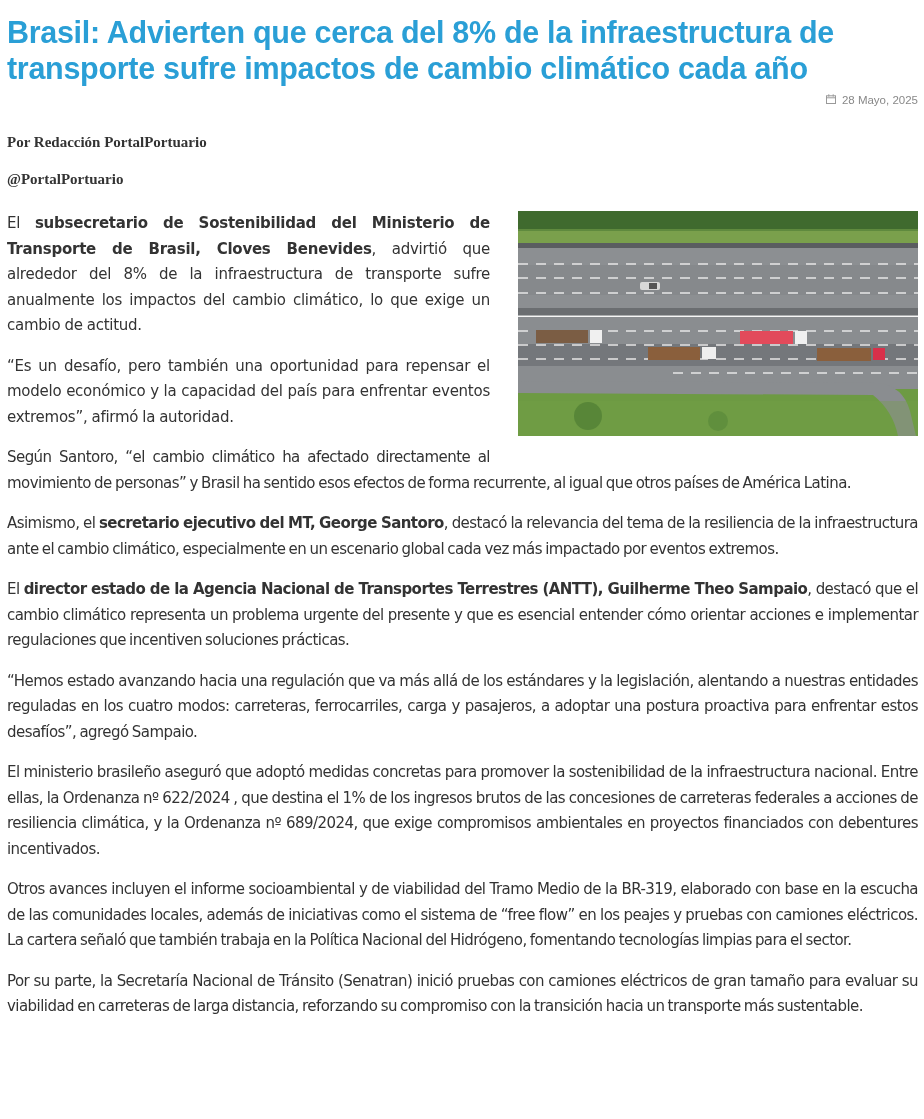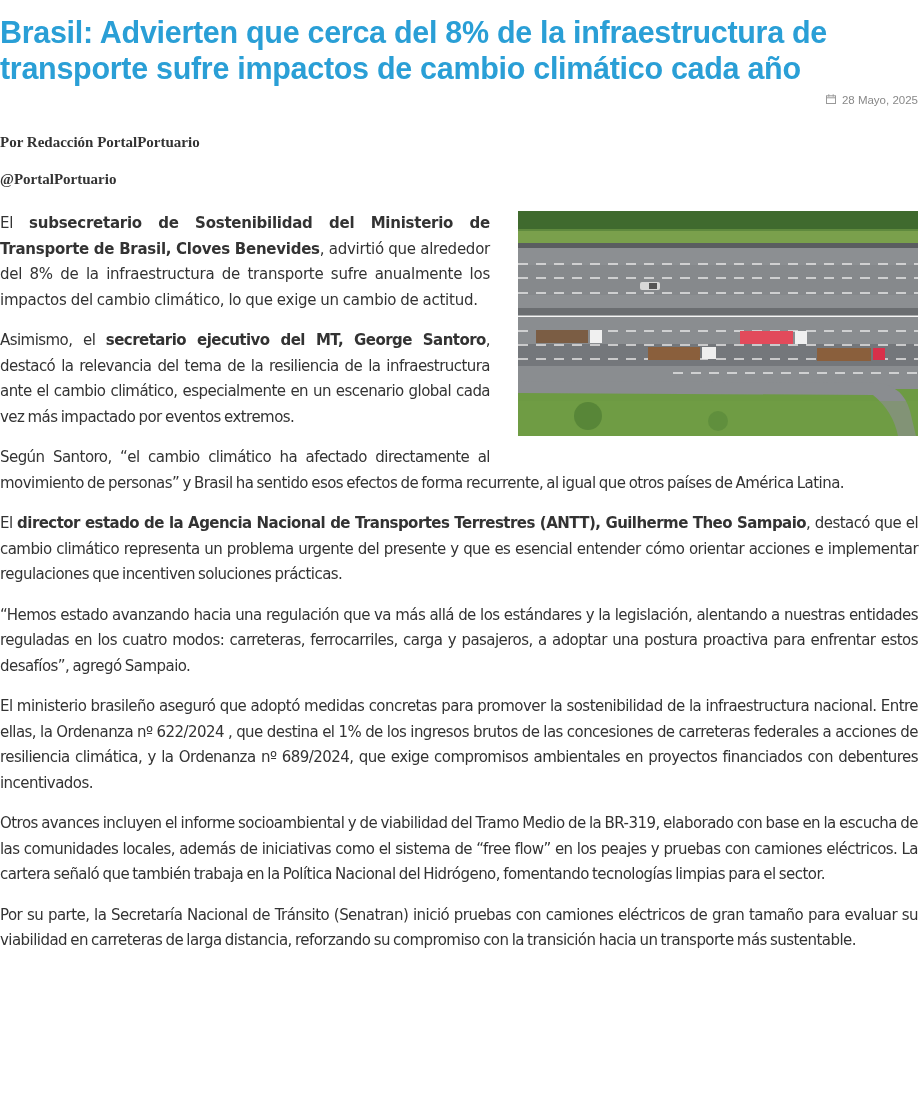--- a/index.html
+++ b/index.html
@@ -1,17 +1,17 @@
 <!DOCTYPE html>
 <html><head>
 <meta charset="utf-8">
 <style>
   html, body { margin: 0; padding: 0; background: #ffffff; }
   body { width: 924px; height: 1119px; overflow: hidden; font-family: "DejaVu Sans", sans-serif; color: #333333; }
-  .wrap { padding: 0 6px 0 0; }
+  .wrap { padding: 0 6px 0 7px; }
   h1.title {
     margin: 0; padding-top: 14px;
     font-family: "Liberation Sans", sans-serif; font-weight: bold;
     font-size: 30.5px; line-height: 36px; color: #2a9fd6; letter-spacing: -0.3px;
   }
   .meta { display: flex; align-items: center; margin-top: 8px; font-size: 11.5px; color: #888; font-family: "Liberation Sans", sans-serif; justify-content: flex-end; }
   .meta svg { margin-right: 6px; }
   .author { margin: 0; font-size: 15px; font-weight: bold; color: #333; font-family: Liberation Serif, serif; }
   .author.by { margin-top: 28px; }
   .author.handle { margin-top: 20px; }
@@ -86,21 +86,22 @@
 
         <rect x="0" y="178" width="400" height="47" fill="#6d9a43"></rect>
         <path d="M0 170 L360 172 Q385 175 392 200 L398 225 L380 225 Q375 200 355 184 L0 182 Z" fill="#8a8d90"></path>
         <rect x="0" y="190" width="400" height="35" fill="#72a047" opacity="0.35"></rect>
         <circle cx="70" cy="205" r="14" fill="#4f7d33" opacity="0.7"></circle>
         <circle cx="200" cy="210" r="10" fill="#5a8a3a" opacity="0.7"></circle>
       </svg>
     </div>
 
     <p><span>El </span><b>subsecretario de Sostenibilidad del Ministerio de Transporte de Brasil, Cloves Benevides</b><span>, advirtió que alrededor del 8% de la infraestructura de transporte sufre anualmente los impactos del cambio climático, lo que exige un cambio de actitud.</span></p>
+    <p>“Es un desafío, pero también una oportunidad para repensar el modelo económico y la capacidad del país para enfrentar eventos extremos”, afirmó la autoridad.</p>
+    <p class="tight">Según Santoro, “el cambio climático ha afectado directamente al movimiento de personas” y Brasil ha sentido esos efectos de forma recurrente, al igual que otros países de América Latina.</p>
     <p class="tight"><span>Asimismo, el </span><b>secretario ejecutivo del MT, George Santoro</b><span>, destacó la relevancia del tema de la resiliencia de la infraestructura ante el cambio climático, especialmente en un escenario global cada vez más impactado por eventos extremos.</span></p>
-    <p class="tight">Según Santoro, “el cambio climático ha afectado directamente al movimiento de personas” y Brasil ha sentido esos efectos de forma recurrente, al igual que otros países de América Latina.</p>
     <p class="tight"><span>El </span><b>director estado de la Agencia Nacional de Transportes Terrestres (ANTT), Guilherme Theo Sampaio</b><span>, destacó que el cambio climático representa un problema urgente del presente y que es esencial entender cómo orientar acciones e implementar regulaciones que incentiven soluciones prácticas.</span></p>
     <p class="tight">“Hemos estado avanzando hacia una regulación que va más allá de los estándares y la legislación, alentando a nuestras entidades reguladas en los cuatro modos: carreteras, ferrocarriles, carga y pasajeros, a adoptar una postura proactiva para enfrentar estos desafíos”, agregó Sampaio.</p>
     <p class="tight">El ministerio brasileño aseguró que adoptó medidas concretas para promover la sostenibilidad de la infraestructura nacional. Entre ellas, la Ordenanza nº 622/2024 , que destina el 1% de los ingresos brutos de las concesiones de carreteras federales a acciones de resiliencia climática, y la Ordenanza nº 689/2024, que exige compromisos ambientales en proyectos financiados con debentures incentivados.</p>
     <p class="tight">Otros avances incluyen el informe socioambiental y de viabilidad del Tramo Medio de la BR-319, elaborado con base en la escucha de las comunidades locales, además de iniciativas como el sistema de “free flow” en los peajes y pruebas con camiones eléctricos. La cartera señaló que también trabaja en la Política Nacional del Hidrógeno, fomentando tecnologías limpias para el sector.</p>
     <p class="tight">Por su parte, la Secretaría Nacional de Tránsito (Senatran) inició pruebas con camiones eléctricos de gran tamaño para evaluar su viabilidad en carreteras de larga distancia, reforzando su compromiso con la transición hacia un transporte más sustentable.</p>
   </div>
 </div>
 
 </body></html>

